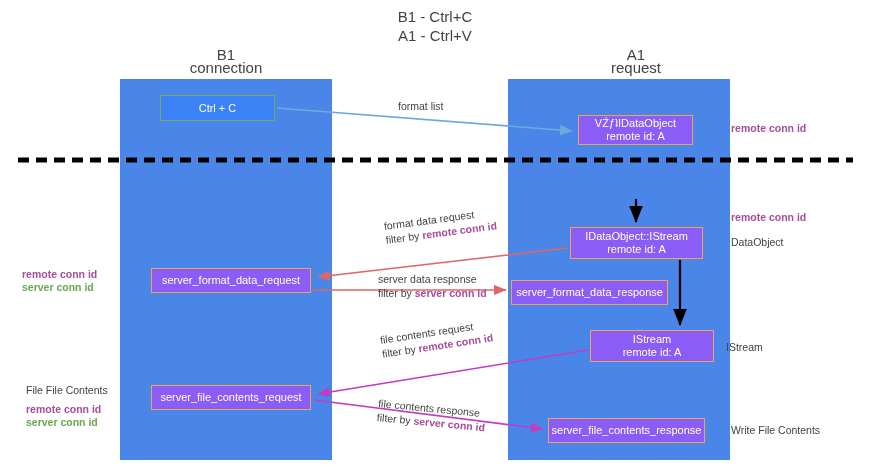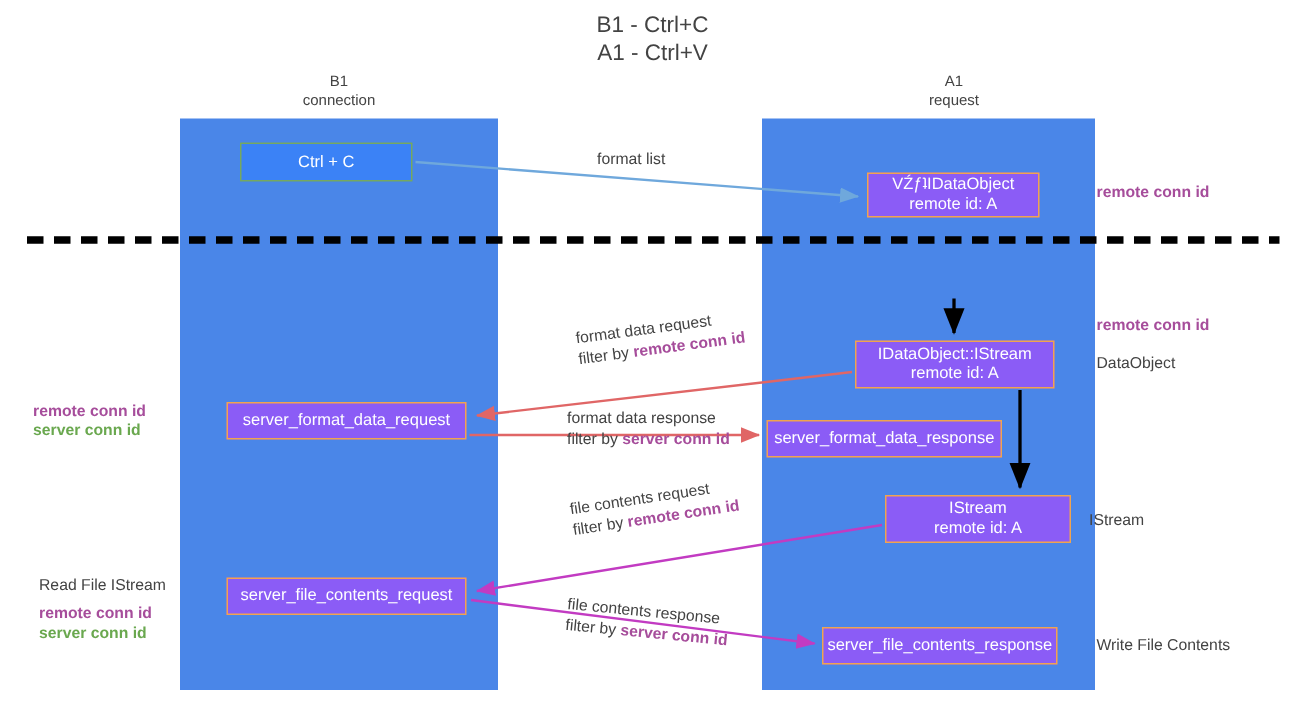--- a/index.html
+++ b/index.html
@@ -13,21 +13,21 @@
   #stage{position:absolute;left:0;top:0;width:730px;height:467px;}
 
   
   .lane{position:absolute;background:#4a86e8;}
   .lane-b1{left:120px;top:79px;width:212px;height:381px;}
   .lane-a1{left:508px;top:79px;width:222px;height:381px;}
 
   
   .col-head{
     position:absolute;text-align:center;
-    font-size:10px;color:#434343;line-height:13px;
+    font-size:15px;color:#434343;line-height:13px;
   }
   .col-head .l1{display:block;}
   .col-head .l2{display:block;}
   .head-b1{left:152px;top:48px;width:148px;}
   .head-a1{left:562px;top:48px;width:148px;}
 
   
   .title{
     position:absolute;left:285px;top:7px;width:300px;
     text-align:center;font-size:15px;color:#434343;line-height:19px;
@@ -180,21 +180,21 @@
   <div class="elabel el-formatlist">
     <span class="row plain">format list</span>
   </div>
 
   <div class="elabel el-fdreq">
     <span class="row plain">format data request</span>
     <span class="row"><span class="plain">filter by </span><span class="purple">remote conn id</span></span>
   </div>
 
   <div class="elabel el-fdresp">
-    <span class="row plain">format data response</span>
+    <span class="row plain">server data response</span>
     <span class="row"><span class="plain">filter by </span><span class="purple">server conn id</span></span>
   </div>
 
   <div class="elabel el-fcreq">
     <span class="row plain">file contents request</span>
     <span class="row"><span class="plain">filter by </span><span class="purple">remote conn id</span></span>
   </div>
 
   <div class="elabel el-fcresp">
     <span class="row plain">file contents response</span>
@@ -215,18 +215,18 @@
   </div>
   <div class="side s-write">
     <span class="plain">Write File Contents</span>
   </div>
 
   <div class="side s-left-mid">
     <span class="purple">remote conn id</span>
     <span class="green-t">server conn id</span>
   </div>
   <div class="side s-left-bot">
-    <span class="plain" style="margin-bottom:6px;">Read File IStream</span>
+    <span class="plain" style="margin-bottom:6px;">File File Contents</span>
     <span class="purple">remote conn id</span>
     <span class="green-t">server conn id</span>
   </div>
 
 </div>
 
 </body></html>

